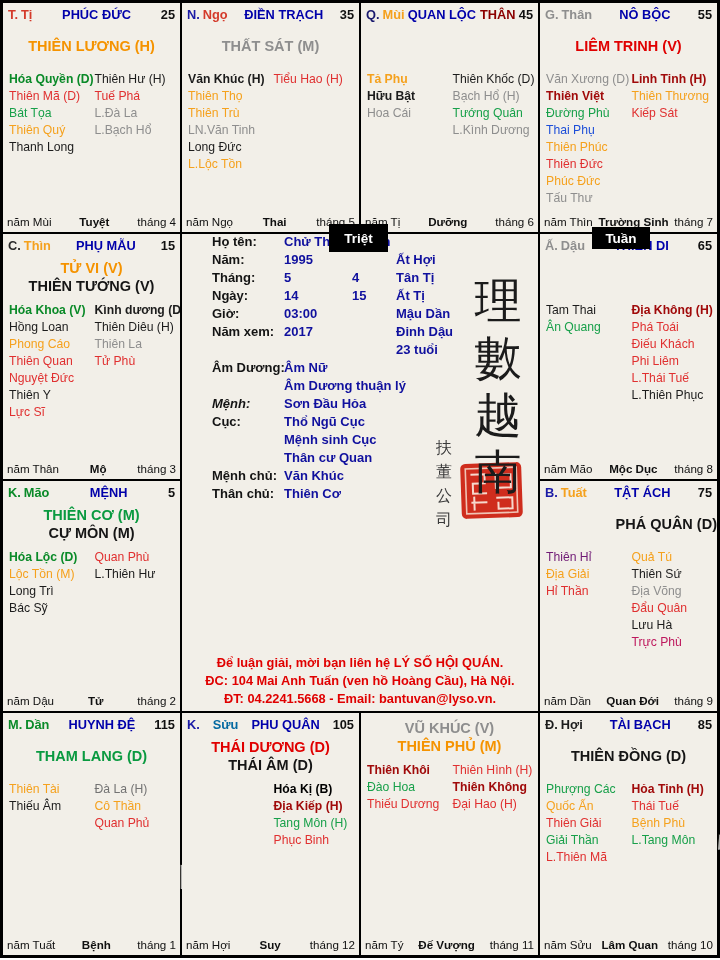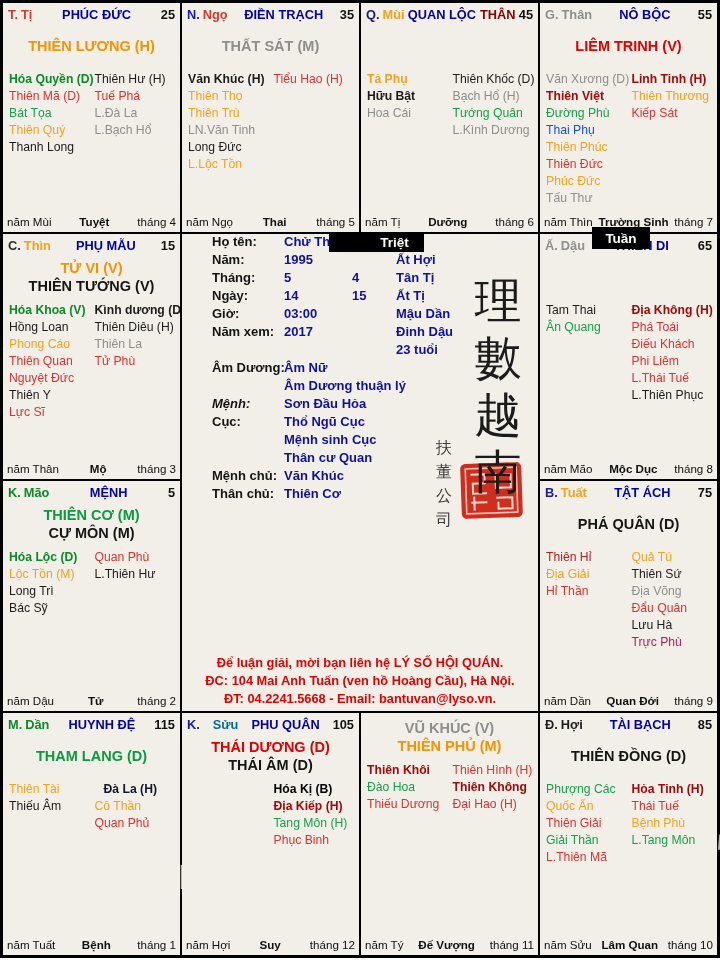--- a/index.html
+++ b/index.html
@@ -35,21 +35,21 @@
   .clabel { color:#141414; }
   .cval { color:#10109e; }
   .contact { left:0; width:100%; text-align:center; color:#e00000; font-weight:bold; font-size:12.8px; line-height:18px; z-index:3; }
   .calli { font-family:"DejaVu Serif", serif; color:#1b1b1b; text-align:center; z-index:3; }
   .calli-main { left:288px; top:38px; width:56px; font-size:47px; line-height:57px; }
   .calli-co { left:250px; top:202px; width:24px; font-size:16px; line-height:24px; color:#3a3a3a; }
   .seal { left:278px; top:228px; width:63px; height:57px; transform:rotate(-2deg); z-index:2; }
   .lines-svg { position:absolute; left:0; top:0; z-index:1; pointer-events:none; }
   .badge { position:absolute; z-index:4; background:#000; color:#fff; font-weight:bold; font-size:13.5px;
            display:flex; align-items:center; justify-content:center; }
-  .badge-triet { left:329px; top:232px; width:59px; height:20px;padding-left:36px; }
+  .badge-triet { left:329px; top:224px; width:59px; height:28px; }
   .badge-tuan  { left:592px; top:227px; width:58px; height:22px; }
   .wm { position:absolute; z-index:0; color:rgba(120,110,92,0.14); text-shadow:1px 1px 0 rgba(255,255,255,0.75); font-weight:bold; pointer-events:none; white-space:nowrap; }
   .wm-1 { left:30px; top:848px; font-size:44px; letter-spacing:2px; }
   .wm-2 { left:538px; top:832px; font-size:28px; font-style:italic; transform:rotate(-6deg); }
 </style>
 </head>
 <body>
 
 <div id="chart" class="chart">
 
@@ -364,25 +364,25 @@
         <span>tháng 2</span>
       </div>
     </div>
     <div class="cell pos-7">
       <div class="cell-head">
         <span class="stem-branch"><span style="color: rgb(26, 26, 166);">B.</span><span style="color: rgb(245, 161, 29); margin-left: 3px;">Tuất</span></span>
         <span class="palace-name"><span>TẬT ÁCH</span></span>
         <span class="palace-num">75</span>
       </div>
       <div class="mains">
-        <div class="main-star" style="color: rgb(21, 21, 21);">PHÁ QUÂN (D)</div>
-      </div>
-      <div class="stars">
-        <div class="col-l">
-          <div class="star" style="color: #b91c1c;">Thiên Hỉ</div>
+        <div class="main-star" style="color: rgb(21, 21, 21); text-align: right;">PHÁ QUÂN (D)</div>
+      </div>
+      <div class="stars">
+        <div class="col-l">
+          <div class="star" style="color: #701a75;">Thiên Hỉ</div>
           <div class="star" style="color: rgb(245, 161, 29);">Địa Giải</div>
           <div class="star" style="color: rgb(224, 48, 48);">Hỉ Thần</div>
         </div>
         <div class="col-r">
           <div class="star" style="color: rgb(245, 161, 29);">Quả Tú</div>
           <div class="star" style="color: rgb(28, 28, 28);">Thiên Sứ</div>
           <div class="star" style="color: rgb(142, 142, 142);">Địa Võng</div>
           <div class="star" style="color: rgb(224, 48, 48);">Đẩu Quân</div>
           <div class="star" style="color: rgb(28, 28, 28);">Lưu Hà</div>
           <div class="star" style="color: #be185d;">Trực Phù</div>
@@ -402,21 +402,21 @@
       </div>
       <div class="mains">
         <div class="main-star" style="color: rgb(10, 154, 64);">THAM LANG (D)</div>
       </div>
       <div class="stars">
         <div class="col-l">
           <div class="star" style="color: rgb(245, 161, 29);">Thiên Tài</div>
           <div class="star" style="color: rgb(28, 28, 28);">Thiếu Âm</div>
         </div>
         <div class="col-r">
-          <div class="star" style="color: #0f172a; font-weight: bold; margin-left: 9px;">Đà La (H)</div>
+          <div class="star" style="color: #737373; font-weight: normal;">Đà La (H)</div>
           <div class="star" style="color: rgb(245, 161, 29);">Cô Thần</div>
           <div class="star" style="color: rgb(224, 48, 48);">Quan Phủ</div>
         </div>
       </div>
       <div class="cell-foot">
         <span>năm Tuất</span>
         <span class="stage">Bệnh</span>
         <span>tháng 1</span>
       </div>
     </div>

